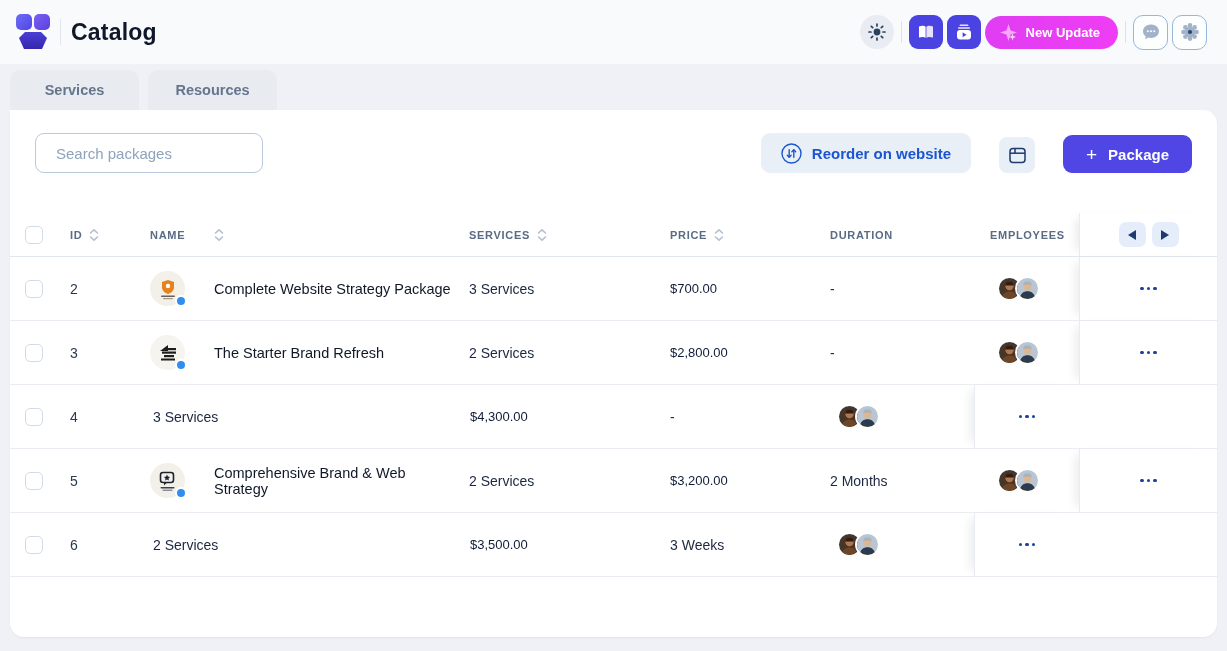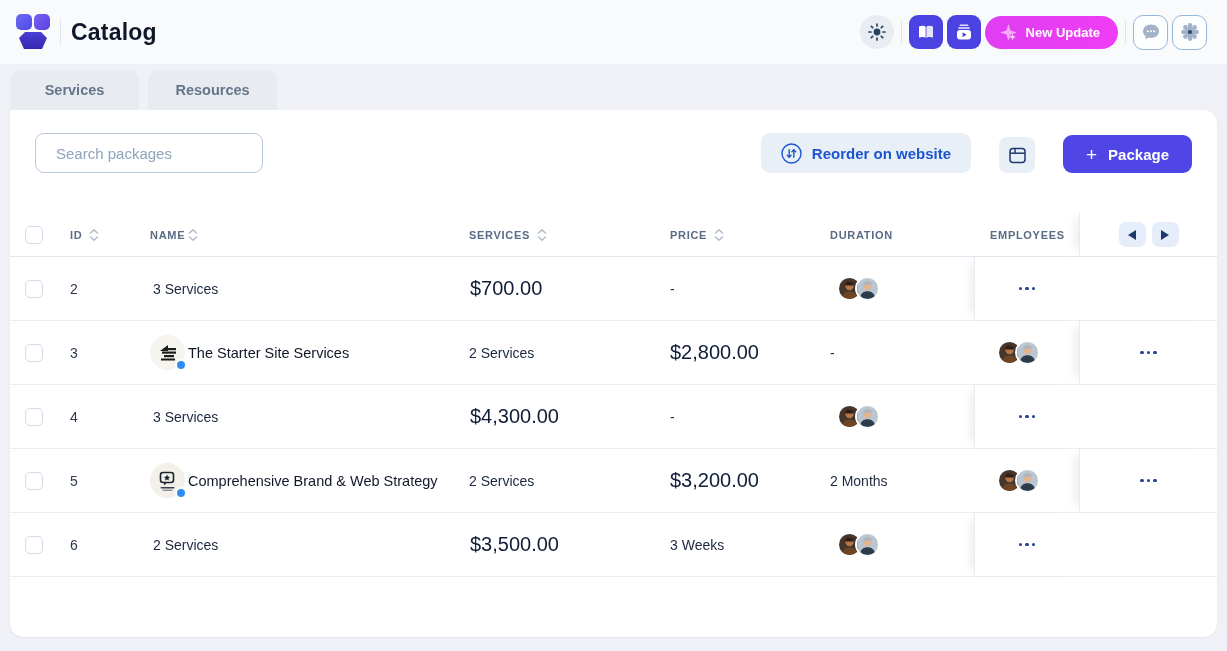--- a/index.html
+++ b/index.html
@@ -37,34 +37,34 @@
   .package-btn .plus { font-size:19px; font-weight:400; line-height:1; }
 
   
   .table { margin-top:40px; }
   .tr { display:grid; grid-template-columns:50px 78px 316px 200px 160px 160px 105px 1fr; align-items:center; }
   .thead { height:44px; border-bottom:1px solid #e2e7ee; }
   .th { font-size:11px; font-weight:700; color:#5a6b84; letter-spacing:.7px; display:flex; align-items:center; gap:7px; }
   .row { height:64px; border-bottom:1px solid #eaedf2; background:#fff; }
   .c-check { padding-left:15px; }
   .c-id { padding-left:10px; }
-  .c-name { padding-left:12px; display:flex; align-items:center; gap:3px; }
+  .c-name { padding-left:12px; display:flex; align-items:center; gap:29px; }
   .c-serv { padding-left:15px; }
   .c-price { padding-left:16px; }
   .c-dur { padding-left:16px; }
   .c-emp { padding-left:23px; }
   .th.c-emp { padding-left:16px; }
   .c-act { height:100%; display:flex; align-items:center; justify-content:center; border-left:1px solid #e8ecf2; box-shadow:-9px 0 10px -6px rgba(15,23,42,.09); background:#fff; }
 
   .checkbox { width:18px; height:18px; border:1.5px solid #d2dce8; border-radius:5px; background:#fff; cursor:pointer; }
   .sort { display:flex; flex-direction:column; gap:2px; cursor:pointer; }
   .cell-text { font-size:14px; color:#1c2840; }
   .id-text { font-size:14px; color:#2b3852; }
   .name-text { font-size:14.5px; color:#101828; }
-  .price-text { font-size:20px; color:#101d38; }
+  .price-text { font-size:13px; color:#101d38; }
 
   .thumb { position:relative; width:35px; height:35px; flex:0 0 auto; }
   .thumb-circle { width:35px; height:35px; border-radius:50%; background:#f3f0e9; display:flex; align-items:center; justify-content:center; overflow:hidden; }
   .status-dot { position:absolute; right:-2px; bottom:-1px; width:12px; height:12px; border-radius:50%; background:#2f8def; border:2px solid #fff; }
 
   .avatars { display:flex; }
   .avatar { width:25px; height:25px; border-radius:50%; border:2px solid #fff; overflow:hidden; flex:0 0 auto; }
   .avatar + .avatar { margin-left:-7px; }
 
   .nav-arrows { display:flex; gap:6px; justify-content:center; width:100%; }
@@ -268,20 +268,34 @@
             </button>
         </div>
       </div>
     </div>
 
     <div class="tr row">
       <div class="c-check">
           <div class="checkbox"></div>
         </div>
       <div class="c-id id-text">2</div>
+      <div class="c-name">
+        <div class="thumb">
+          <div class="thumb-circle">
+              <svg width="22" height="24" viewBox="0 0 22 24">
+                <path d="M11 3 L17 5 V10 C17 13.5 14.5 16 11 17 C7.5 16 5 13.5 5 10 V5 Z" fill="#e8821e"></path>
+                <circle cx="11" cy="9" r="2.2" fill="#fff"></circle>
+                <rect x="4" y="18.5" width="14" height="1.6" rx="0.8" fill="#6b6257"></rect>
+                <rect x="6" y="21" width="10" height="1.2" rx="0.6" fill="#a79d8d"></rect>
+              </svg>
+            </div>
+          <span class="status-dot"></span>
+        </div>
+        <span class="name-text">Complete Website Strategy Package</span>
+      </div>
       <div class="c-serv cell-text">3 Services</div>
       <div class="c-price price-text">$700.00</div>
       <div class="c-dur cell-text">-</div>
       <div class="c-emp">
           <div class="avatars">
         <span class="avatar"><svg width="21" height="21" viewBox="0 0 21 21">
                 <rect width="21" height="21" fill="#46362a"></rect>
                 <circle cx="10.5" cy="8" r="4.2" fill="#b5754a"></circle>
                 <path d="M10.5 3.5 a4.5 4.5 0 0 1 4.4 4 l-8.8 0 a4.5 4.5 0 0 1 4.4 -4Z" fill="#2b1f17"></path>
                 <path d="M3 21 C3 15.8 6.3 13.5 10.5 13.5 C14.7 13.5 18 15.8 18 21 Z" fill="#6e4526"></path>
@@ -314,21 +328,21 @@
               <svg width="24" height="24" viewBox="0 0 24 24">
                 <polygon points="4,10 12,4 12,10" fill="#1c1c1c"></polygon>
                 <rect x="9" y="7" width="11" height="2.2" fill="#1c1c1c"></rect>
                 <rect x="6" y="10.5" width="14" height="2.2" fill="#1c1c1c"></rect>
                 <rect x="8" y="14" width="10" height="2.2" fill="#1c1c1c"></rect>
                 <rect x="5" y="17.5" width="14" height="2" fill="#1c1c1c"></rect>
               </svg>
             </div>
           <span class="status-dot"></span>
         </div>
-        <span class="name-text">The Starter Site Services</span>
+        <span class="name-text">The Starter Brand Refresh</span>
       </div>
       <div class="c-serv cell-text">2 Services</div>
       <div class="c-price price-text">$2,800.00</div>
       <div class="c-dur cell-text">-</div>
       <div class="c-emp">
           <div class="avatars">
         <span class="avatar"><svg width="21" height="21" viewBox="0 0 21 21">
                 <rect width="21" height="21" fill="#46362a"></rect>
                 <circle cx="10.5" cy="8" r="4.2" fill="#b5754a"></circle>
                 <path d="M10.5 3.5 a4.5 4.5 0 0 1 4.4 4 l-8.8 0 a4.5 4.5 0 0 1 4.4 -4Z" fill="#2b1f17"></path>

